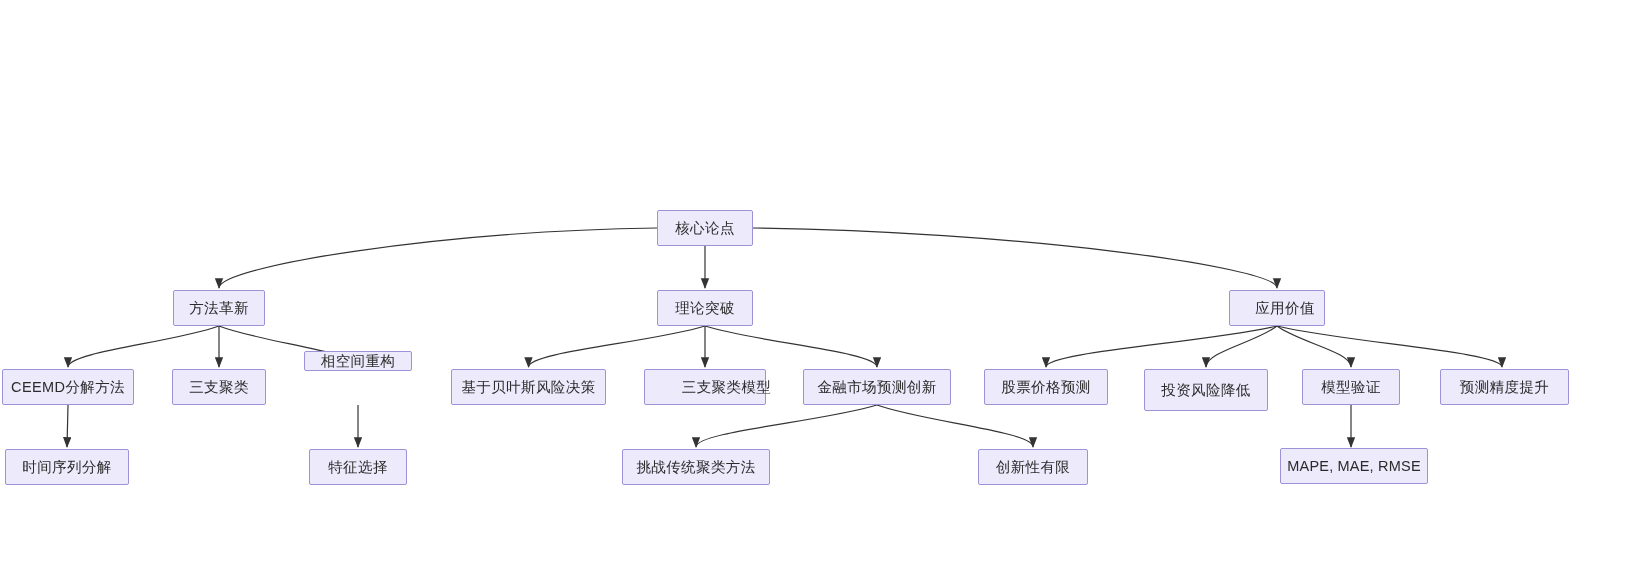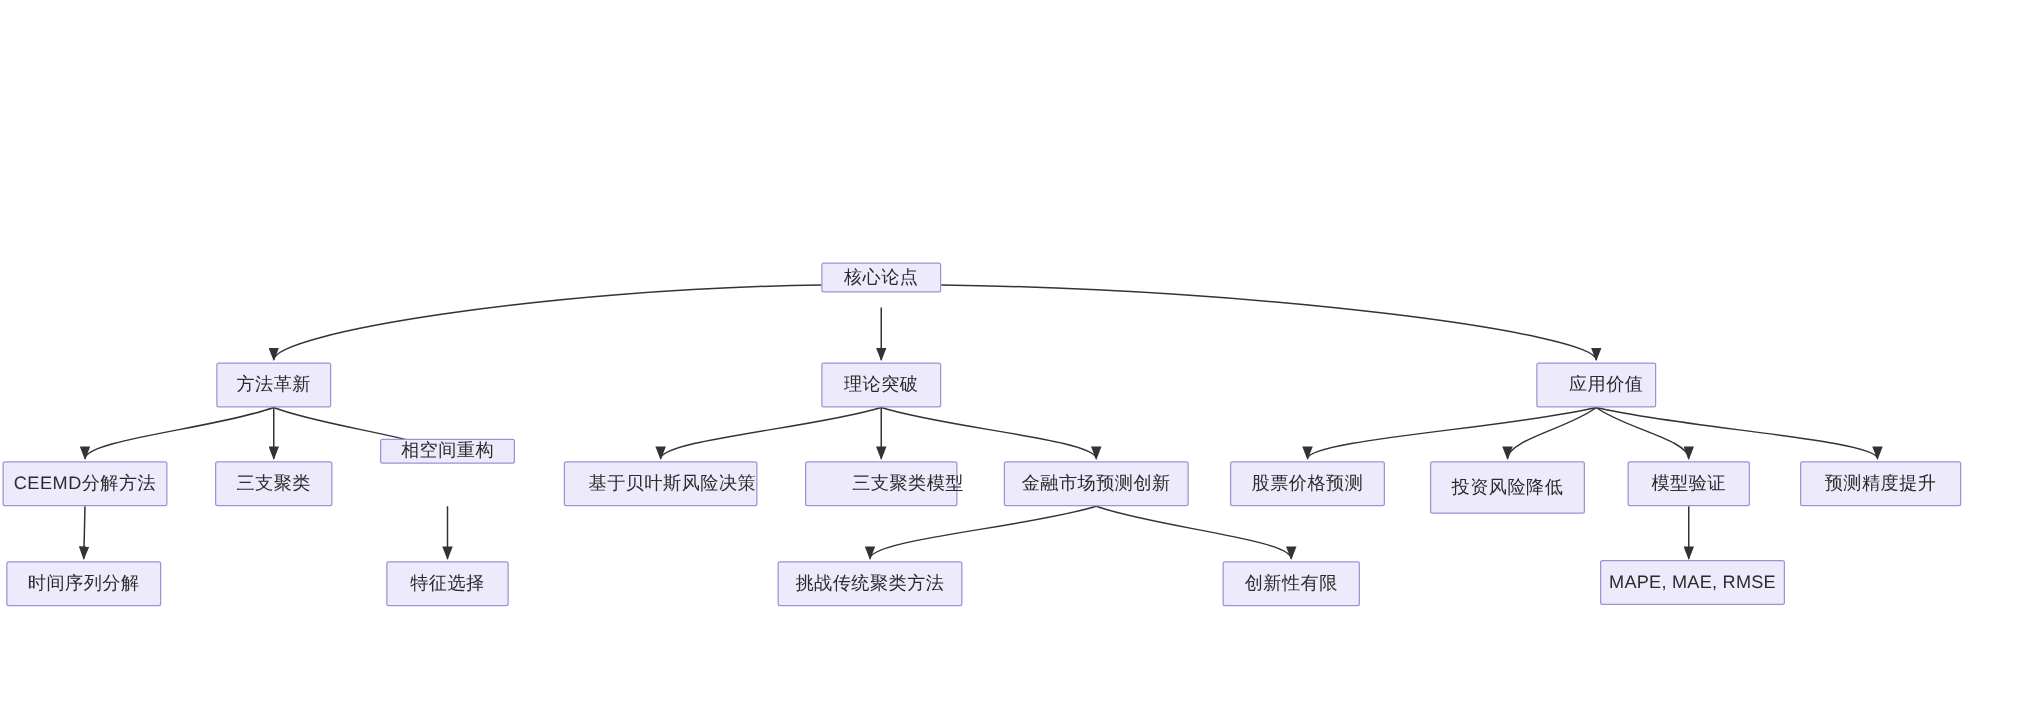--- a/index.html
+++ b/index.html
@@ -80,42 +80,42 @@
         <path class="edge-path" d="M1277,326 C1299.2,342.34 1351,351.8 1351,367" marker-end="url(#arrowhead)"></path>
         <path class="edge-path" d="M1277,326 C1344.5,342.34 1502,351.8 1502,367" marker-end="url(#arrowhead)"></path>
         <path class="edge-path" d="M68,405 L67,447" marker-end="url(#arrowhead)"></path>
         <path class="edge-path" d="M358,405 L358,447" marker-end="url(#arrowhead)"></path>
         <path class="edge-path" d="M877,405 C822.7,421.72 696,431.4 696,447" marker-end="url(#arrowhead)"></path>
         <path class="edge-path" d="M877,405 C923.8,421.72 1033,431.4 1033,447" marker-end="url(#arrowhead)"></path>
         <path class="edge-path" d="M1351,405 L1351,447" marker-end="url(#arrowhead)"></path>
       </g>
   </svg>
   <div id="nodes-layer">
-      <div class="node" style="left: 657px; top: 210px; width: 96px; height: 24px;">
+      <div class="node" style="left: 657px; top: 210px; width: 96px; height: 36px;">
         <span class="node-label">核心论点</span>
       </div>
       <div class="node" style="left: 173px; top: 290px; width: 92px; height: 36px;">
         <span class="node-label">方法革新</span>
       </div>
       <div class="node" style="left: 657px; top: 290px; width: 96px; height: 36px;">
         <span class="node-label">理论突破</span>
       </div>
       <div class="node" style="left: 1229px; top: 290px; width: 96px; height: 36px; padding-left: 16px;">
         <span class="node-label">应用价值</span>
       </div>
       <div class="node" style="left: 2px; top: 369px; width: 132px; height: 36px;">
         <span class="node-label">CEEMD分解方法</span>
       </div>
       <div class="node" style="left: 172px; top: 369px; width: 94px; height: 36px;">
         <span class="node-label">三支聚类</span>
       </div>
       <div class="node" style="left: 304px; top: 351px; width: 108px; height: 20px;">
         <span class="node-label">相空间重构</span>
       </div>
-      <div class="node" style="left: 451px; top: 369px; width: 155px; height: 36px; justify-content: flex-end;">
+      <div class="node" style="left: 451px; top: 369px; width: 155px; height: 36px;">
         <span class="node-label">基于贝叶斯风险决策</span>
       </div>
       <div class="node" style="left: 644px; top: 369px; width: 122px; height: 36px; padding-left: 43px;">
         <span class="node-label">三支聚类模型</span>
       </div>
       <div class="node" style="left: 803px; top: 369px; width: 148px; height: 36px;">
         <span class="node-label">金融市场预测创新</span>
       </div>
       <div class="node" style="left: 984px; top: 369px; width: 124px; height: 36px;">
         <span class="node-label">股票价格预测</span>

